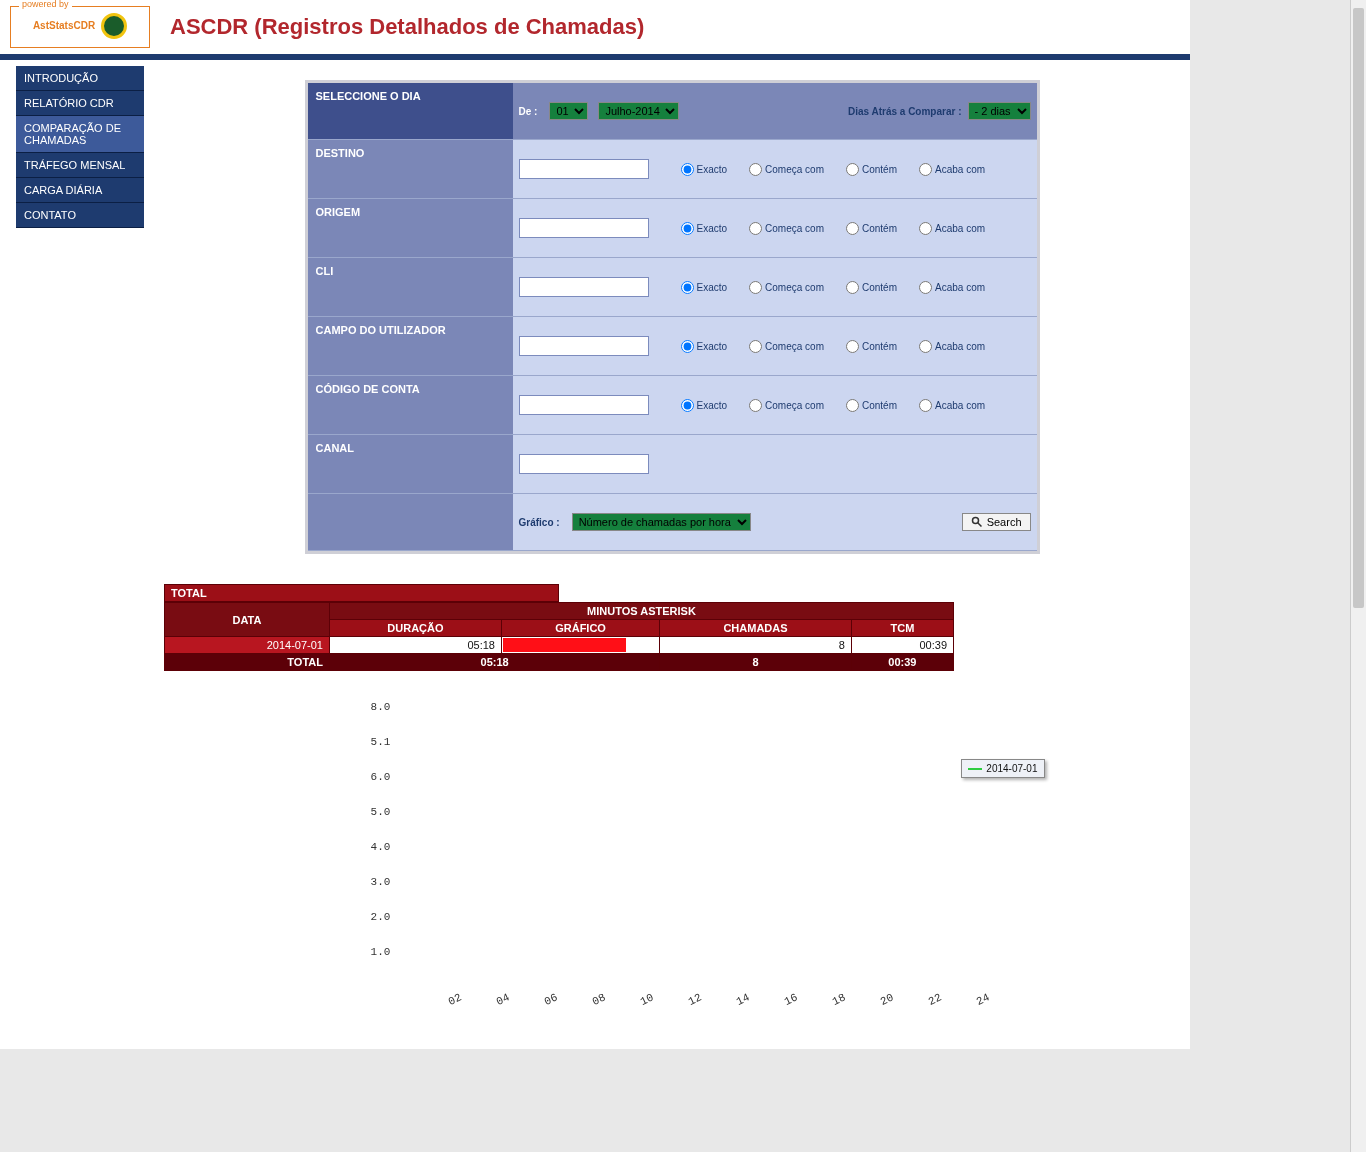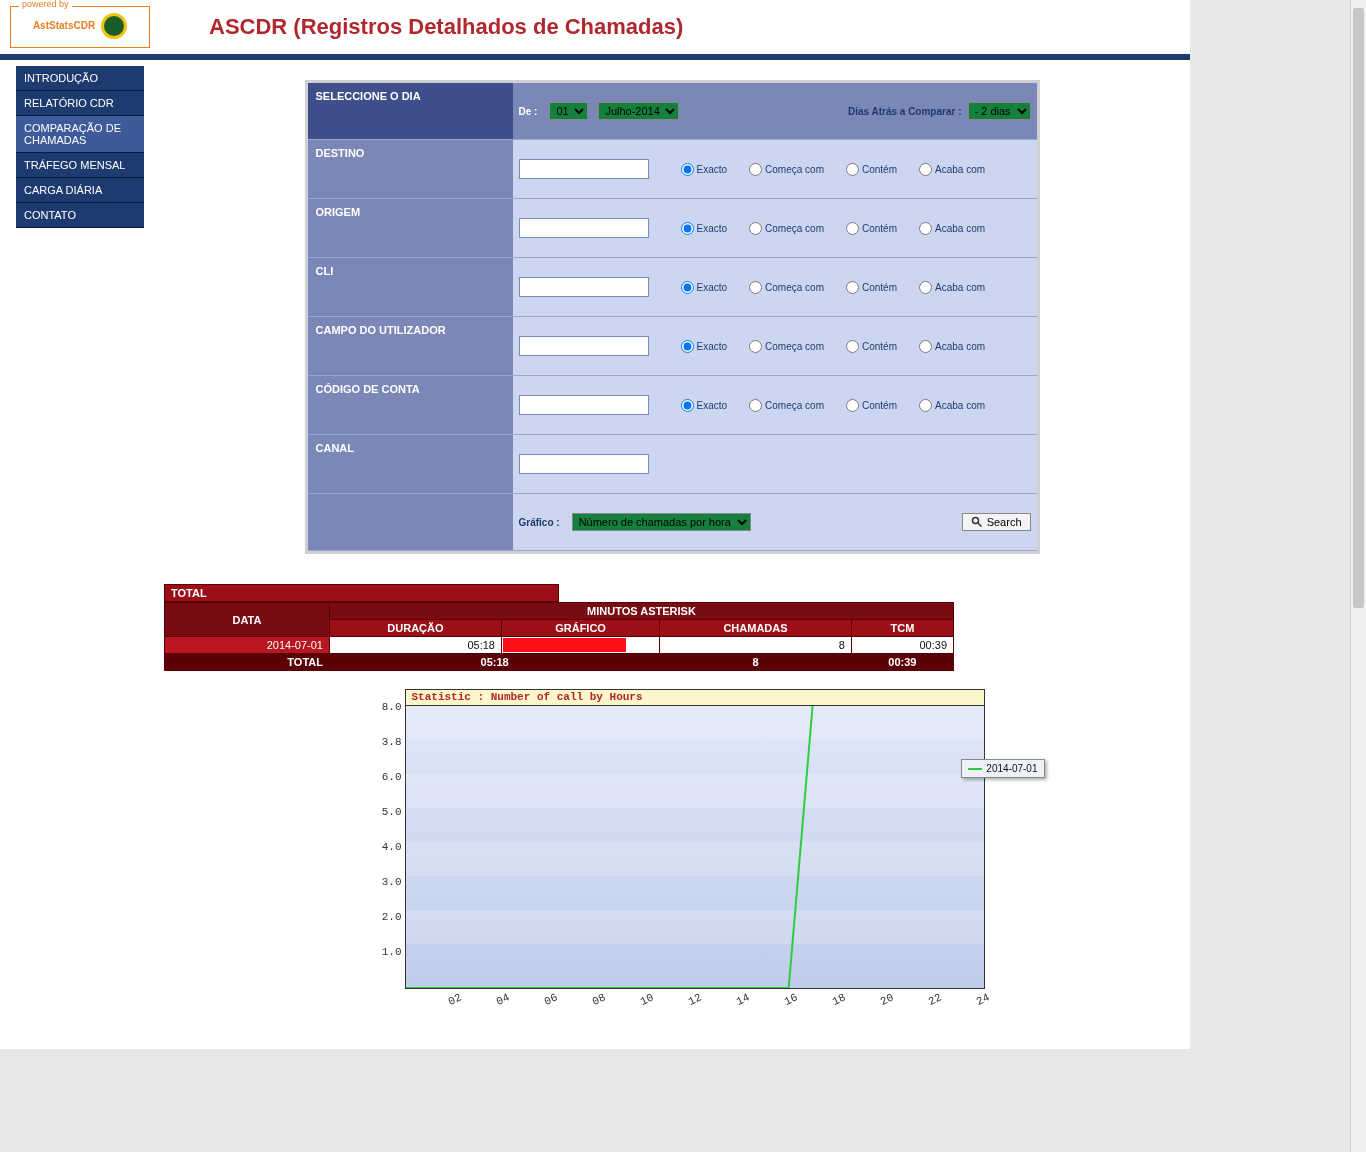--- a/index.html
+++ b/index.html
@@ -1,18 +1,18 @@
 <!DOCTYPE html>
 <html><head>
 <meta charset="utf-8">
 <style>
 * { box-sizing: border-box; margin: 0; padding: 0; }
 body { font-family: Verdana, Arial, sans-serif; font-size: 11px; background: #e8e8e8; color: #111; }
 .page { width: 1190px; margin: 0; background: #fff; position: relative; }
-.topbar { display:flex; align-items:center; padding:6px 10px; background:#fff;gap:39px; }
+.topbar { display:flex; align-items:center; padding:6px 10px; background:#fff; }
 .powered-box { border:1px solid #e67e22; padding:2px 8px 4px; display:inline-block; position:relative; width:140px; height:42px; }
 .powered-label { position:absolute; top:-8px; left:8px; background:#fff; color:#e67e22; font-size:9px; padding:0 3px; }
 .powered-inner { display:flex; align-items:center; gap:6px; justify-content:center; height:100%; }
 .brand-text { color:#e67e22; font-weight:bold; font-size:10px; line-height:1; text-align:center; }
 .brand-sub { color:#5b9b4a; font-size:6px; display:block; margin-top:2px; }
 .logo-circ { width:26px; height:26px; border-radius:50%; background:#1a5c2a; border:3px solid #f1c40f; }
 .app-title { color:#b2272d; font-size:22px; font-weight:bold; margin-left:20px; }
 .divider { height:6px; background:#1e3b6f; }
 .layout { display:flex; align-items:flex-start; }
 .sidebar { width:144px; padding:6px 0 0 16px; }
@@ -44,21 +44,21 @@
 .result-table .cell-bar { background:#fff; padding:0; }
 .bar-red { height:14px; background:#ff0f17; width:78%; margin:1px; }
 .result-table .ftr { background:#5c0008; font-weight:bold; text-align:right; }
 .chart-wrap { width:625px; margin:18px auto 0; }
 .chart-title { text-align:center; font-family:"Courier New", monospace; font-weight:bold; font-size:14px; margin-bottom:4px; }
 .chart-area { position:relative; width:625px; height:320px; }
 .plot-box { position:absolute; left:45px; top:0; right:0; bottom:20px; border:1px solid #333; background:linear-gradient(#e2e9f8, #bfcdeb); }
 .stat-banner { position:absolute; left:0; top:0; right:0; height:16px; border-bottom:1px solid #333; background:#fdf6c9; color:#b2272d; font-family:"Courier New", monospace; font-weight:bold; font-size:11px; padding:1px 6px; }
 .grid-h { position:absolute; left:0; right:0; height:34px; }
 .grid-h.odd { background:rgba(255,255,255,0.18); }
-.y-tick { position:absolute; left:0; width:42px; text-align:right; font-family:"Courier New", monospace; font-size:11px; color:#333; transform:translateY(-50%); }
+.y-tick { position:absolute; left:0; width:42px; text-align:center; font-family:"Courier New", monospace; font-size:11px; color:#333; transform:translateY(-50%); }
 .x-tick { position:absolute; bottom:0; font-family:"Courier New", monospace; font-size:11px; color:#333; transform:translateX(-50%) rotate(-25deg); transform-origin:top left; }
 .legend-box { position:absolute; right:-60px; top:70px; background:#eef1f7; border:1px solid #888; padding:3px 6px; font-size:10px; display:flex; align-items:center; gap:4px; box-shadow:2px 2px 3px rgba(0,0,0,0.3); }
 .legend-line { width:14px; height:2px; background:#2ecc40; }
 .line-svg { position:absolute; left:0; top:16px; right:0; bottom:0; width:100%; height:calc(100% - 16px); }
 .scrollbar-fake { position:fixed; right:0; top:0; width:16px; height:100vh; background:#f0f0f0; border-left:1px solid #ccc; }
 .scrollbar-thumb { position:absolute; left:2px; right:2px; top:8px; height:600px; background:#c7c7c7; border-radius:2px; }
 </style>
 </head>
 <body>
 
@@ -276,41 +276,27 @@
           <td class="ftr" style="text-align:center">8</td>
           <td class="ftr" style="text-align:center">00:39</td>
         </tr>
       </tbody>
         </table>
 
       <div class="chart-wrap">
         <div class="chart-area">
 
           <div class="y-tick" style="top:18px">8.0</div>
-          <div class="y-tick" style="top:53px">3.8</div>
+          <div class="y-tick" style="top:53px">5.1</div>
           <div class="y-tick" style="top:88px">6.0</div>
           <div class="y-tick" style="top:123px">5.0</div>
           <div class="y-tick" style="top:158px">4.0</div>
           <div class="y-tick" style="top:193px">3.0</div>
           <div class="y-tick" style="top:228px">2.0</div>
           <div class="y-tick" style="top:263px">1.0</div>
-          <div class="plot-box">
-            <div class="stat-banner">Statistic : Number of call by Hours</div>
-            <div class="grid-h odd" style="top:16px"></div>
-            <div class="grid-h" style="top:50px"></div>
-            <div class="grid-h odd" style="top:84px"></div>
-            <div class="grid-h" style="top:118px"></div>
-            <div class="grid-h odd" style="top:152px"></div>
-            <div class="grid-h" style="top:186px"></div>
-            <div class="grid-h odd" style="top:220px"></div>
-            <div class="grid-h" style="top:254px"></div>
-            <svg class="line-svg" viewBox="0 0 580 284" preserveAspectRatio="none">
-              <polyline points="0,284 24,284 48,284 72,284 96,284 120,284 144,284 168,284 192,284 216,284 240,284 264,284 288,284 312,284 336,284 360,284 384,284 408,0" fill="none" stroke="#2ecc40" stroke-width="2"></polyline>
-            </svg>
-          </div>
 
           <div class="x-tick" style="left:93px">02</div>
           <div class="x-tick" style="left:141px">04</div>
           <div class="x-tick" style="left:189px">06</div>
           <div class="x-tick" style="left:237px">08</div>
           <div class="x-tick" style="left:285px">10</div>
           <div class="x-tick" style="left:333px">12</div>
           <div class="x-tick" style="left:381px">14</div>
           <div class="x-tick" style="left:429px">16</div>
           <div class="x-tick" style="left:477px">18</div>

